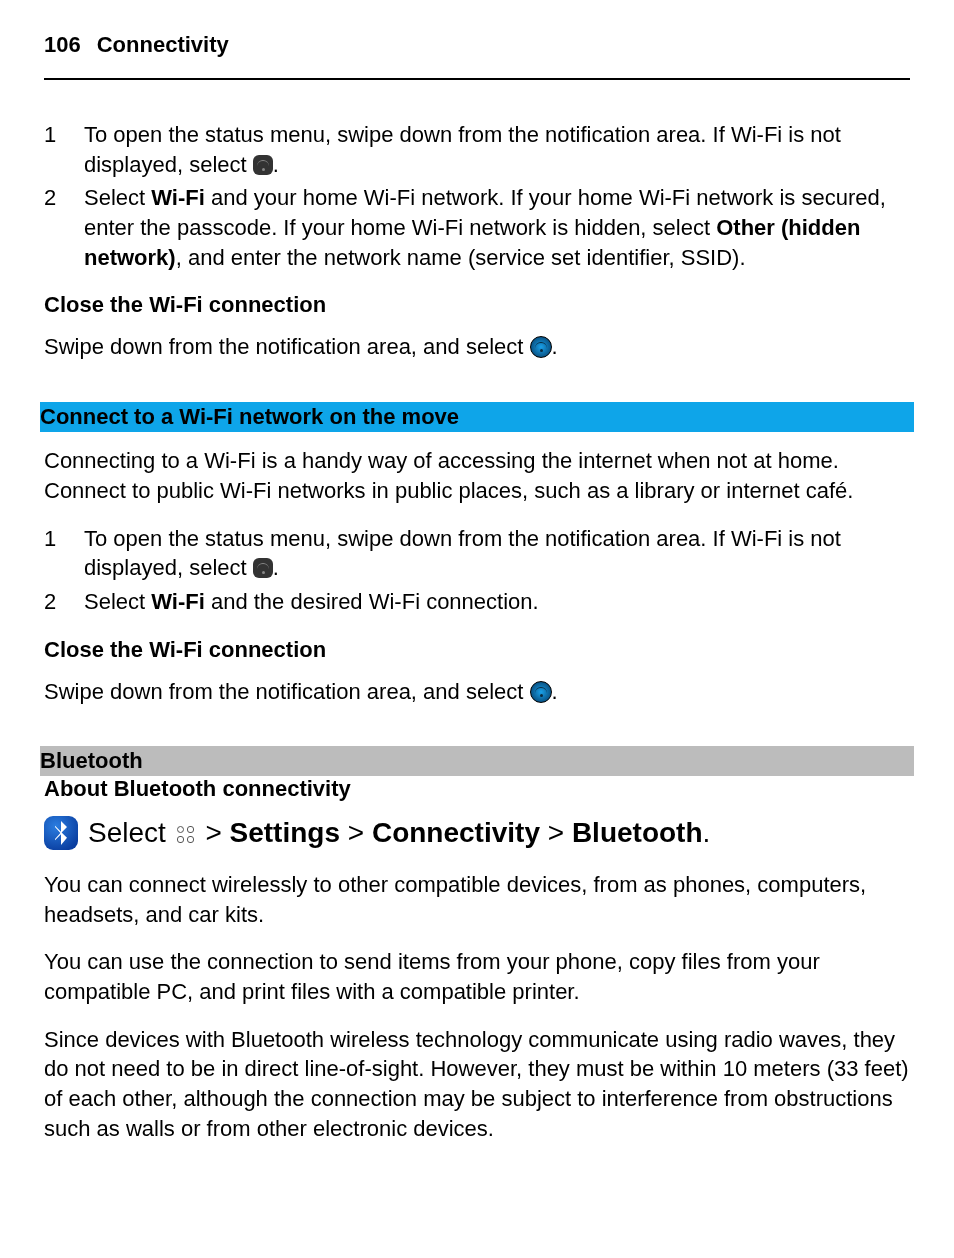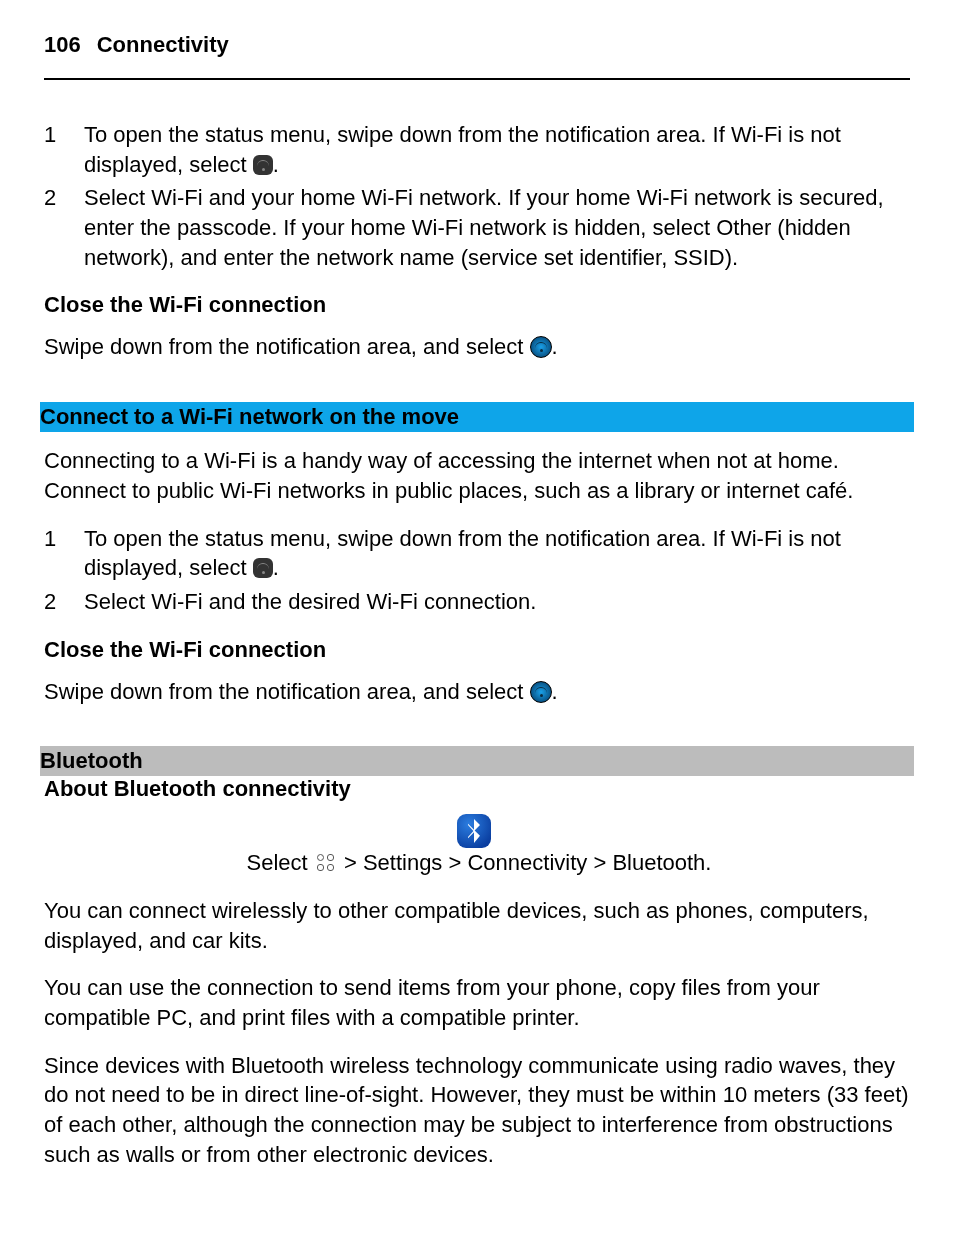--- a/index.html
+++ b/index.html
@@ -62,21 +62,21 @@
     font-weight: 700;
     font-size: 22px;
     padding: 2px 4px 2px 0;
     margin-top: 40px;
     margin-left: -4px;
     margin-right: -4px;
   }
   .section-bar.dark {
     background: #bcbcbc;
   }
-  .bold { font-weight: 400; }
+  .bold { font-weight: 700; }
 
   
   .icon-wifi-off {
     display: inline-block;
     width: 20px;
     height: 20px;
     background: #333;
     border-radius: 6px;
     vertical-align: -3px;
     position: relative;
@@ -158,24 +158,23 @@
     box-sizing: border-box;
   }
   .icon-apps .a1 { left: 1px;  top: 1px;  border-radius:50%; }
   .icon-apps .a2 { left: 11px; top: 1px; }
   .icon-apps .a3 { left: 1px;  top: 11px; }
   .icon-apps .a4 { left: 11px; top: 11px; }
 
   .bt-select-line {
     display: flex;
     align-items: center;
-    font-size: 22px;
+    font-size: 28px;
     margin-top: 12px;
     line-height: 1.35;
-    flex-direction: column;
   }
   .bt-select-line .txt { margin-left: 4px; }
 </style>
 </head>
 <body>
 
 <div class="page">
 
   <div class="running-head">
     <span class="page-num">106</span><span>Connectivity</span>
@@ -231,17 +230,17 @@
     <span class="icon-bluetooth">
       <svg width="18" height="24" viewBox="0 0 12 20">
         <path d="M6 0 L11 5 L6.5 9.5 L11 14 L6 20 L6 11 L1 16 L1 15 L5.5 10 L1 5 L1 4 L6 9 Z" fill="#fff"></path>
       </svg>
     </span>
     <span class="txt">
       <span>Select </span><span class="icon-apps"><span class="a1"></span><span class="a2"></span><span class="a3"></span><span class="a4"></span></span><span> &gt; </span><span class="bold">Settings</span><span> &gt; </span><span class="bold">Connectivity</span><span> &gt; </span><span class="bold">Bluetooth</span><span>.</span>
     </span>
   </div>
 
-  <div class="para para-block">You can connect wirelessly to other compatible devices, such as phones, computers, displayed, and car kits.</div>
+  <div class="para para-block">You can connect wirelessly to other compatible devices, from as phones, computers, headsets, and car kits.</div>
   <div class="para para-block">You can use the connection to send items from your phone, copy files from your compatible PC, and print files with a compatible printer.</div>
   <div class="para para-block">Since devices with Bluetooth wireless technology communicate using radio waves, they do not need to be in direct line-of-sight. However, they must be within 10 meters (33 feet) of each other, although the connection may be subject to interference from obstructions such as walls or from other electronic devices.</div>
 
 </div>
 
 </body></html>

